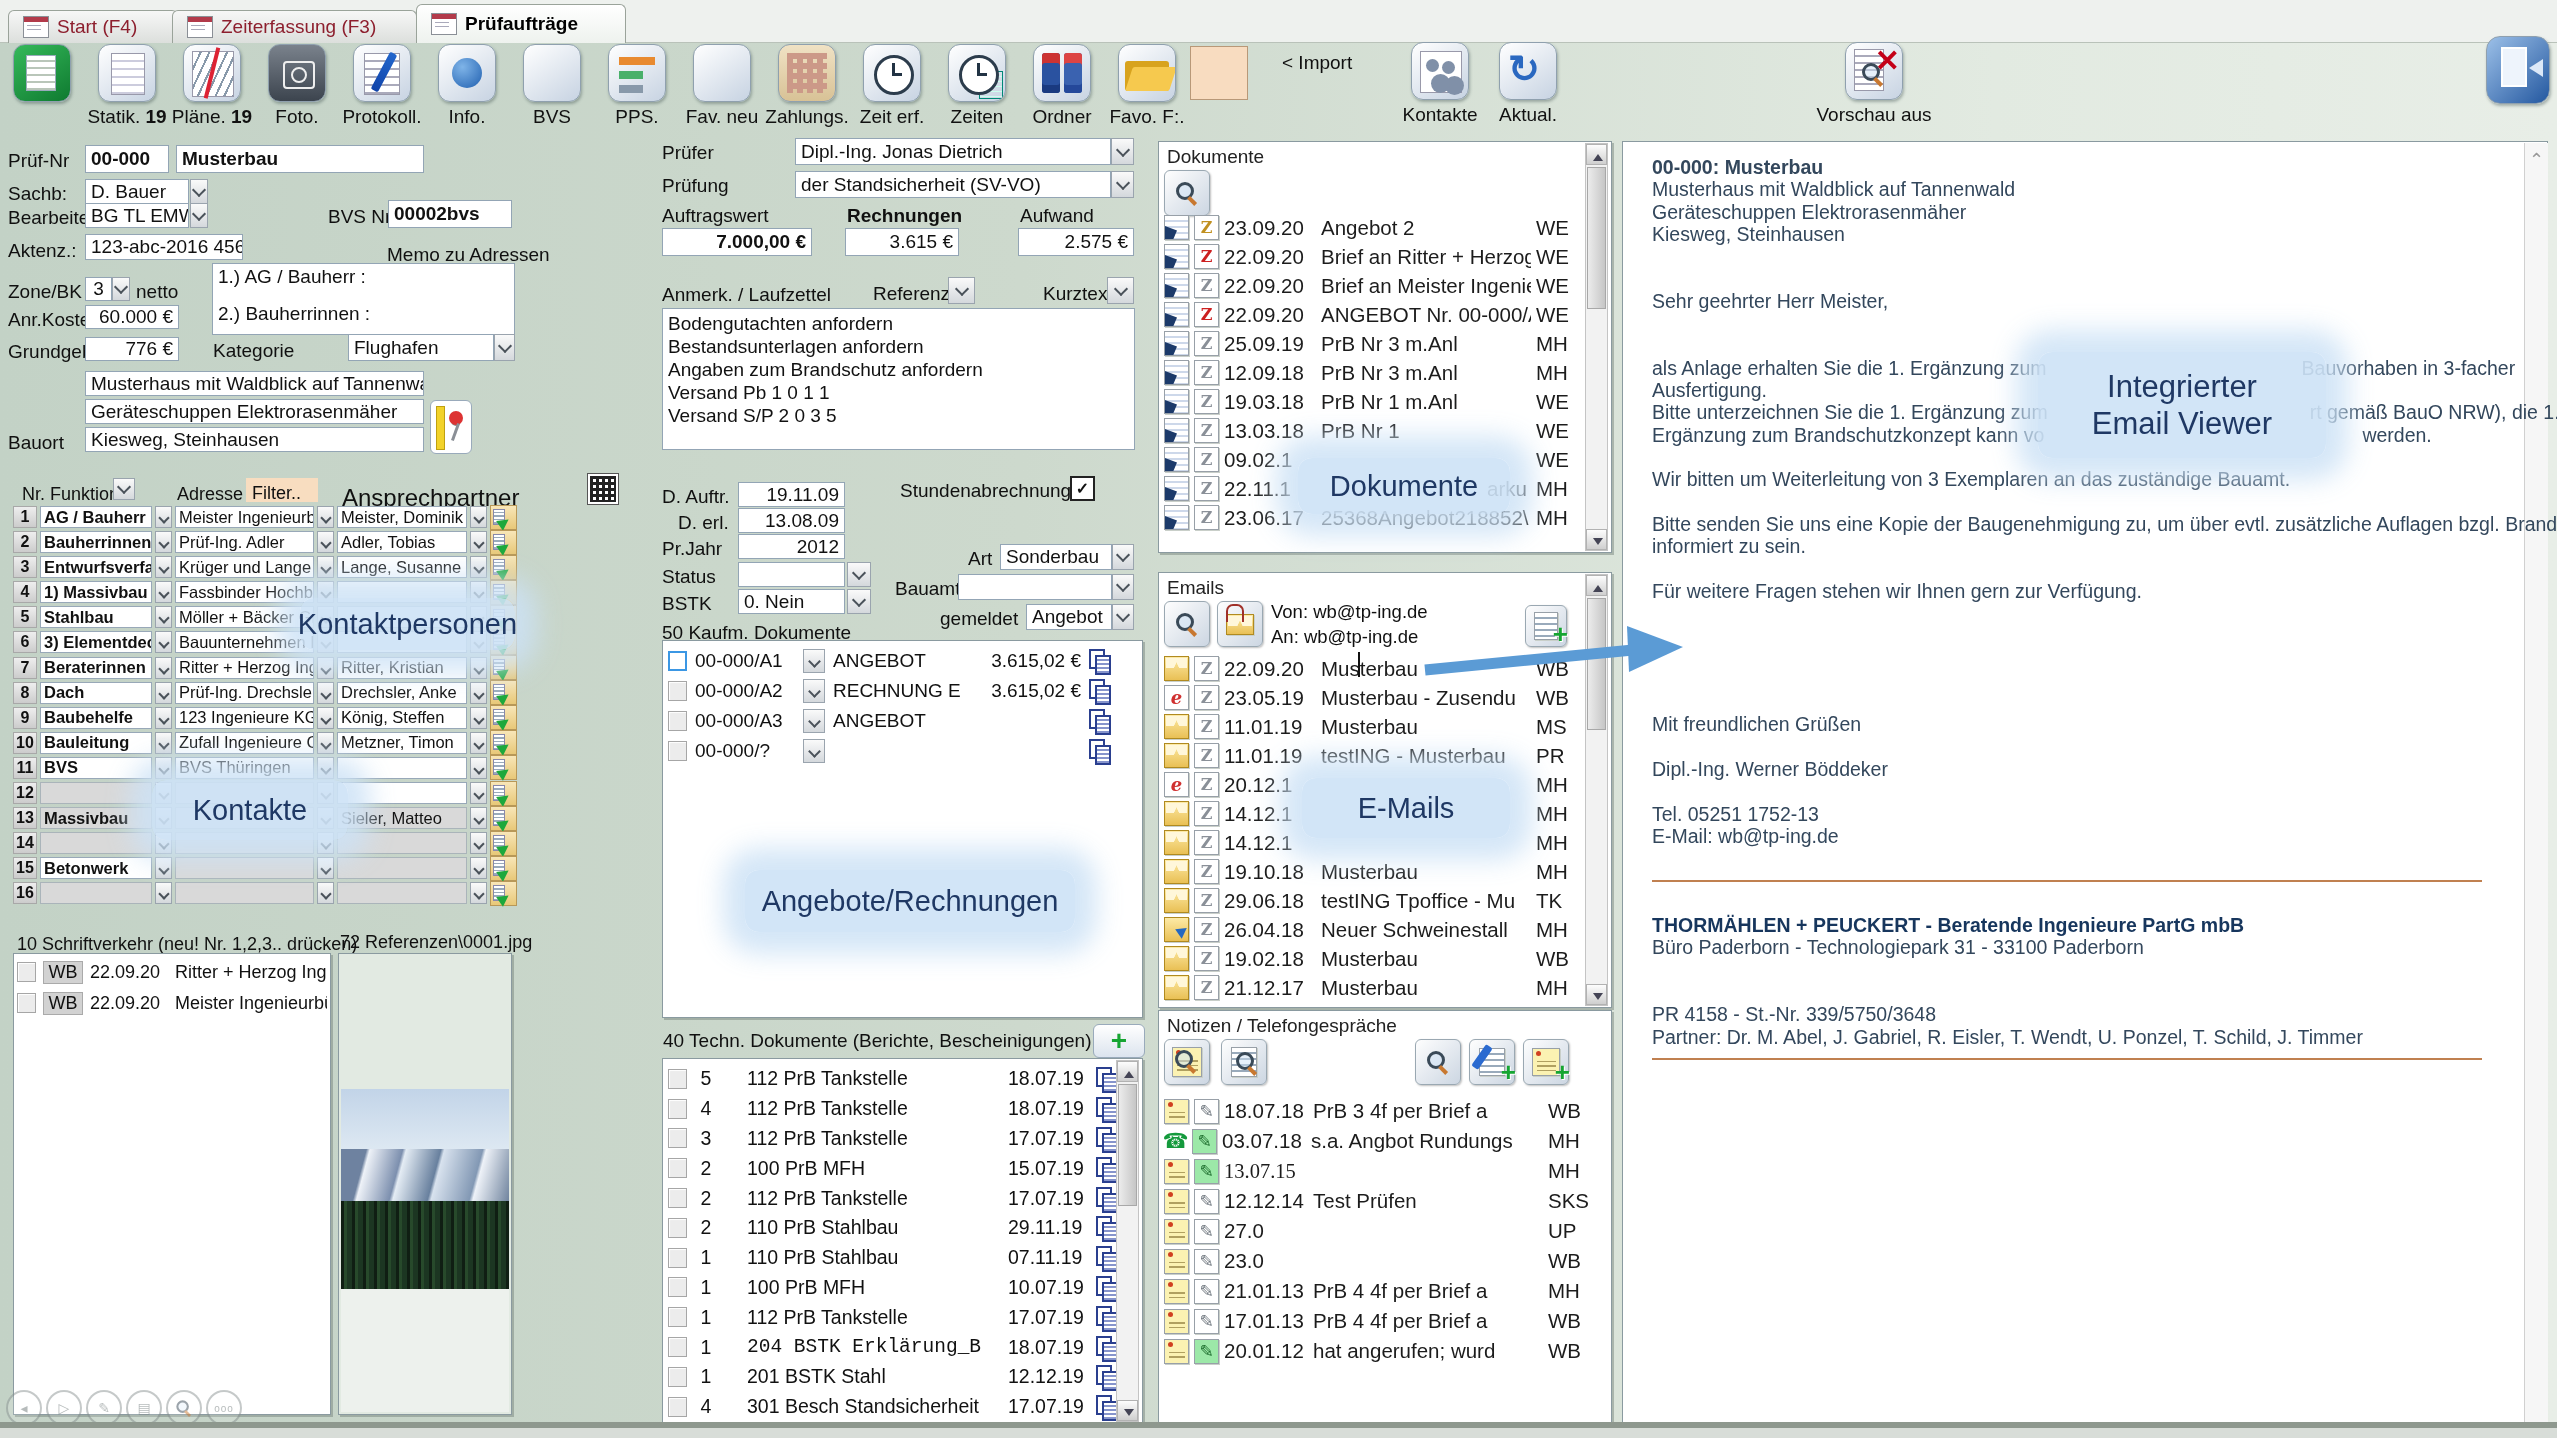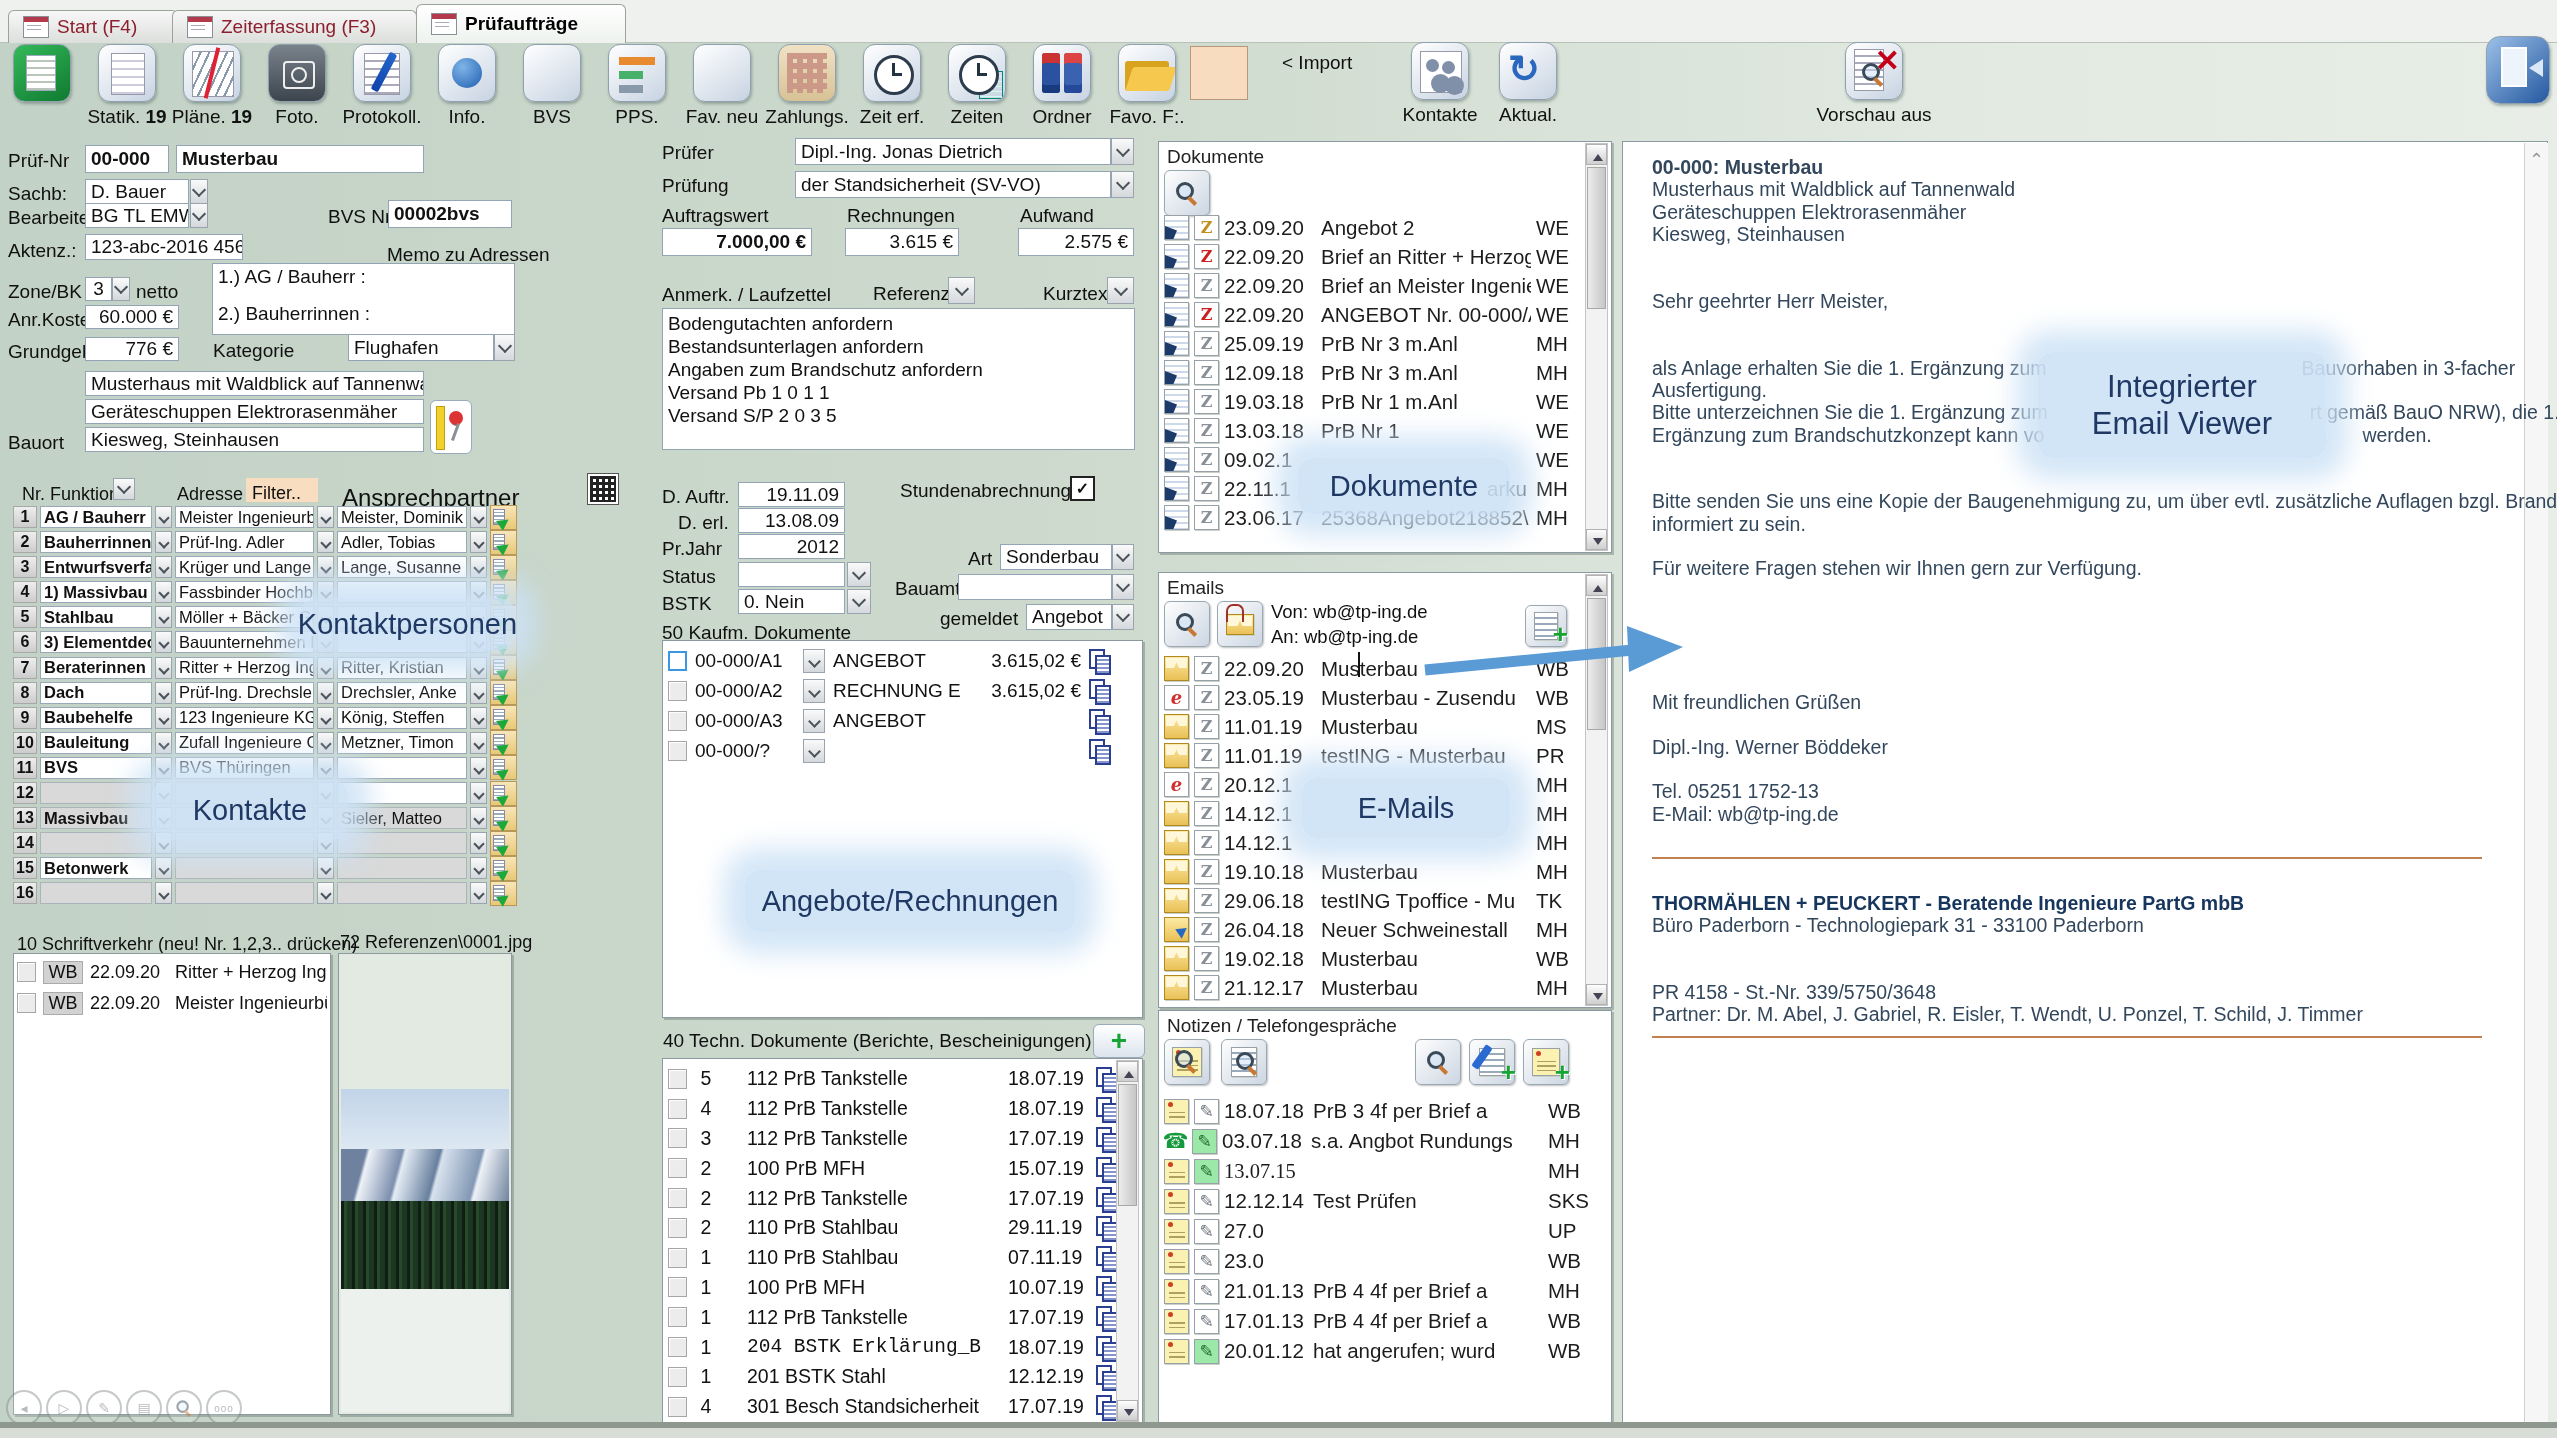--- a/index.html
+++ b/index.html
@@ -572,21 +572,21 @@
   </div>
 
   <div class="lbl" style="left:662px;top:142px;">Prüfer</div>
   <div class="fld" style="left:795px;top:138px;width:316px;height:27px;">Dipl.-Ing. Jonas Dietrich</div>
   <div class="dd" style="left:1111px;top:138px;width:23px;height:27px;"></div>
   <div class="lbl" style="left:662px;top:175px;">Prüfung</div>
   <div class="fld" style="left:795px;top:171px;width:316px;height:27px;">der Standsicherheit (SV-VO)</div>
   <div class="dd" style="left:1111px;top:171px;width:23px;height:27px;"></div>
 
   <div class="lbl" style="left:662px;top:205px;">Auftragswert</div>
-  <div class="lbl" style="left:847px;top:205px;">Rechnungen</div>
+  <div class="lbl" style="left:847px;top:205px;font-weight:bold;">Rechnungen</div>
   <div class="lbl" style="left:1020px;top:205px;">Aufwand</div>
   <div class="fld bold right" style="left:662px;top:228px;width:150px;height:28px;">7.000,00 €</div>
   <div class="fld right" style="left:845px;top:228px;width:114px;height:28px;">3.615 €</div>
   <div class="fld right" style="left:1018px;top:228px;width:116px;height:28px;">2.575 €</div>
 
   <div class="lbl" style="left:662px;top:284px;">Anmerk. / Laufzettel</div>
   <div class="lbl" style="left:873px;top:283px;">Referenz</div>
   <div class="dd" style="left:948px;top:277px;width:27px;height:27px;"></div>
   <div class="lbl" style="left:1043px;top:283px;">Kurztext</div>
   <div class="dd" style="left:1107px;top:277px;width:27px;height:27px;"></div>
@@ -1095,20 +1095,23 @@
       <div class="vline">
         <span class="vl">Bitte unterzeichnen Sie die 1. Ergänzung zum</span><span class="vr" style="margin-left: 262px;">rt gemäß BauO NRW), die 1.</span><span class="vlink"></span>
       </div>
       <div class="vline">
         <span class="vl">Ergänzung zum Brandschutzkonzept kann vo</span><span class="vr" style="margin-left: 318px;">werden.</span><span class="vlink"></span>
       </div>
       <div class="vline">
         <span class="vl"></span><span class="vr"></span><span class="vlink"></span>
       </div>
       <div class="vline">
+        <span class="vl">Wir bitten um Weiterleitung von 3 Exemplaren an das zuständige Bauamt.</span><span class="vr"></span><span class="vlink"></span>
+      </div>
+      <div class="vline">
         <span class="vl"></span><span class="vr"></span><span class="vlink"></span>
       </div>
       <div class="vline">
         <span class="vl">Bitte senden Sie uns eine Kopie der Baugenehmigung zu, um über evtl. zusätzliche Auflagen bzgl. Brandschutz</span><span class="vr"></span><span class="vlink"></span>
       </div>
       <div class="vline">
         <span class="vl">informiert zu sein.</span><span class="vr"></span><span class="vlink"></span>
       </div>
       <div class="vline">
         <span class="vl"></span><span class="vr"></span><span class="vlink"></span>

